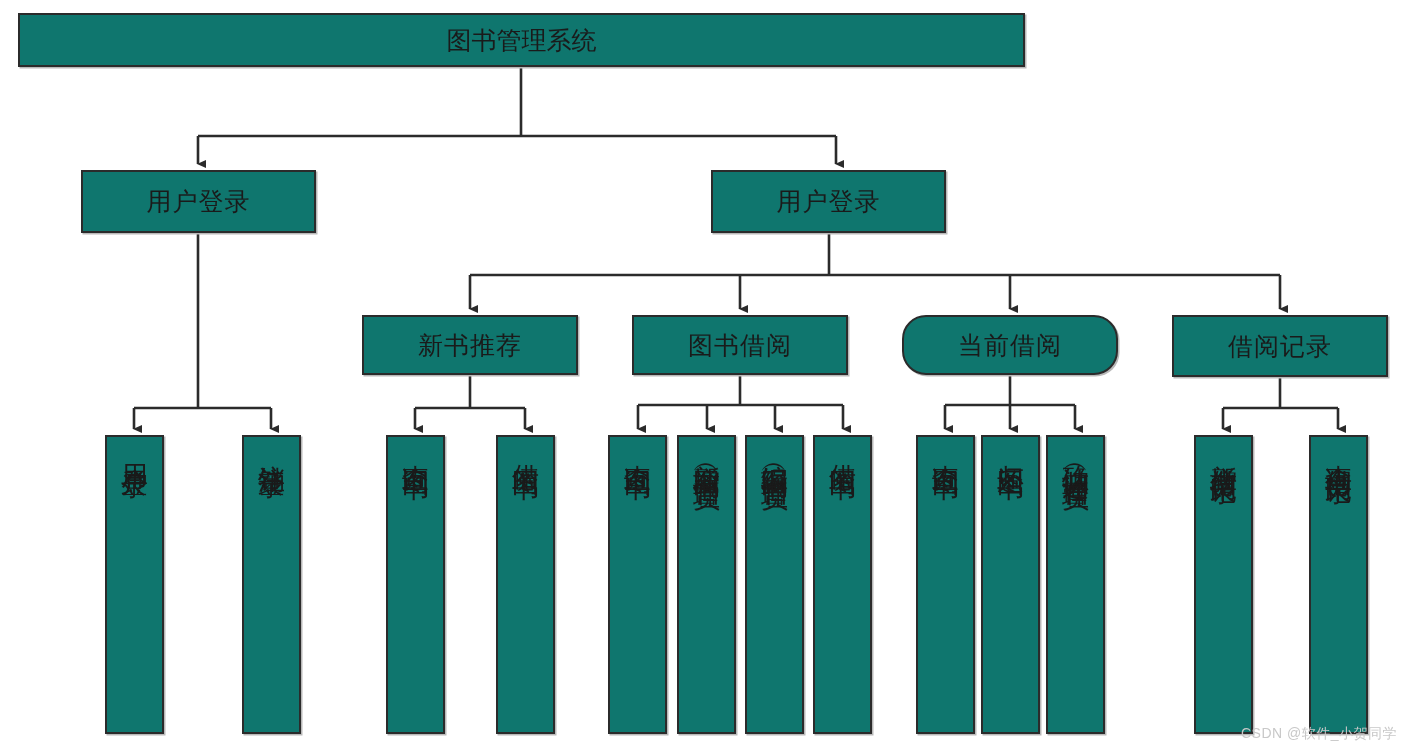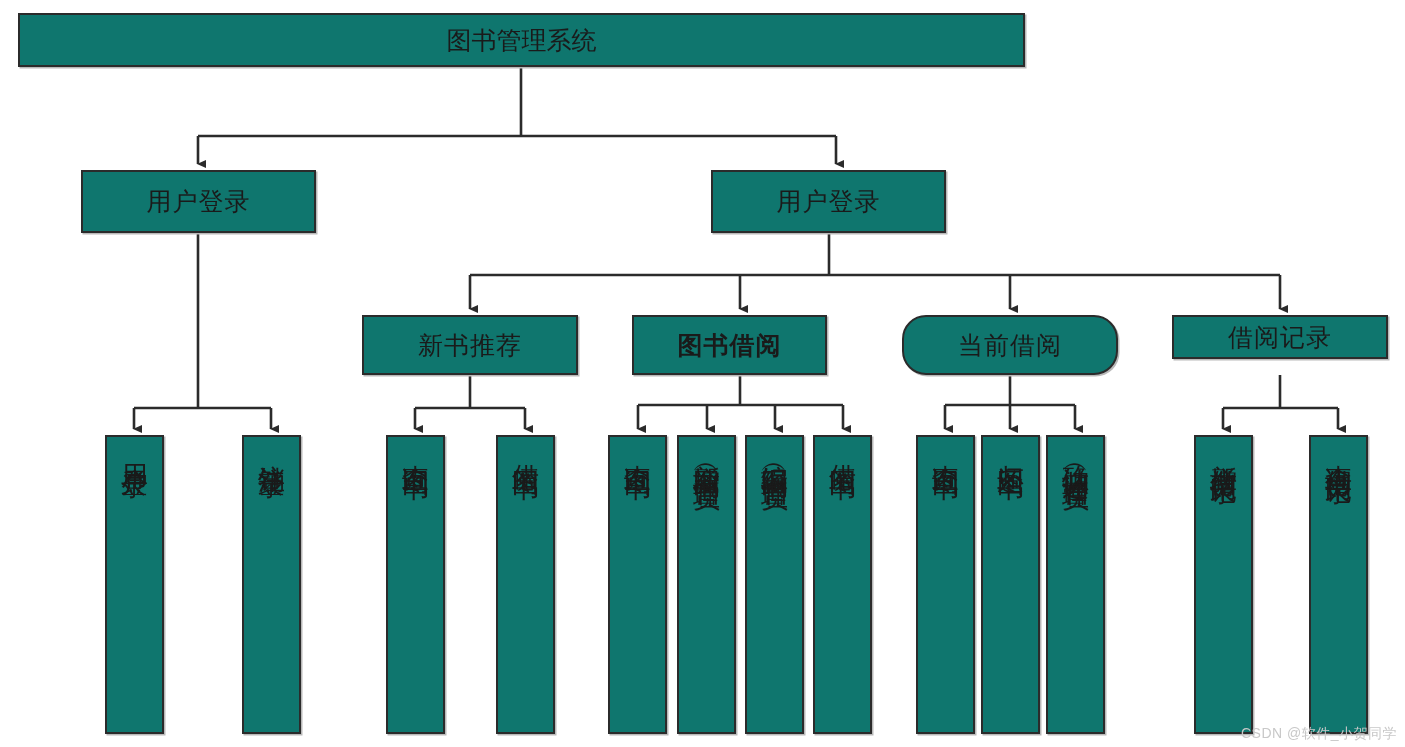--- a/index.html
+++ b/index.html
@@ -107,27 +107,27 @@
   <div class="node horiz" style="left:81px;top:170px;width:235px;height:63px;">
     <span>用户登录</span>
   </div>
   <div class="node horiz" style="left:711px;top:170px;width:235px;height:63px;">
     <span>用户登录</span>
   </div>
 
   <div class="node horiz" style="left:362px;top:315px;width:216px;height:60px;text-align:right;">
     <span>新书推荐</span>
   </div>
-  <div class="node horiz" style="left:632px;top:315px;width:195px;height:60px;font-weight:bold;">
+  <div class="node horiz" style="left:632px;top:315px;width:216px;height:60px;">
     <span>图书借阅</span>
   </div>
   <div class="node horiz" style="left:902px;top:315px;width:216px;height:60px;border-radius:24px;">
     <span>当前借阅</span>
   </div>
-  <div class="node horiz" style="left:1172px;top:315px;width:216px;height:44px;">
+  <div class="node horiz" style="left:1172px;top:315px;width:216px;height:62px;">
     <span>借阅记录</span>
   </div>
 
   <div class="node leaf" style="left:105px;top:435px;width:59px;height:299px;">
     <span class="vtext">用户登录</span>
   </div>
   <div class="node leaf" style="left:242px;top:435px;width:59px;height:299px;">
     <span class="vtext">注销登录</span>
   </div>
 

